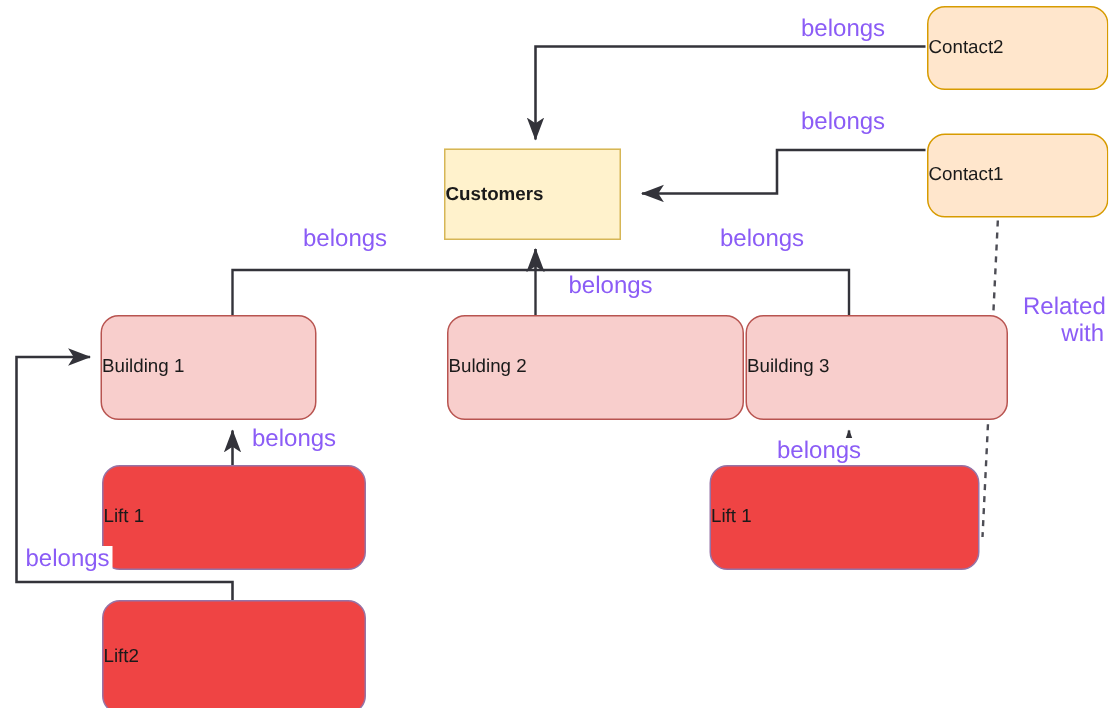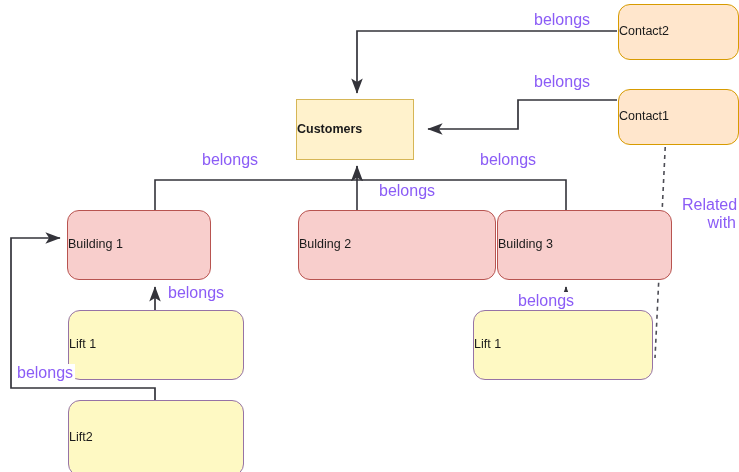--- a/index.html
+++ b/index.html
@@ -45,21 +45,21 @@
     background: #ffe6cc;
     border: 1.6px solid #d79b00;
     border-radius: 12px;
   }
   .node.building {
     background: #f8cecc;
     border: 1.3px solid #b85450;
     border-radius: 12px;
   }
   .node.lift {
-    background: #fef9c3;
+    background: #ef4444;
     border: 1.3px solid #9673a6;
     border-radius: 12px;
   }
   .edge-label {
     position: absolute;
     font-family: "Liberation Sans", sans-serif;
     font-size: 16px;
     color: #8b5cf6;
     background: #ffffff;
     padding: 0 2px;

